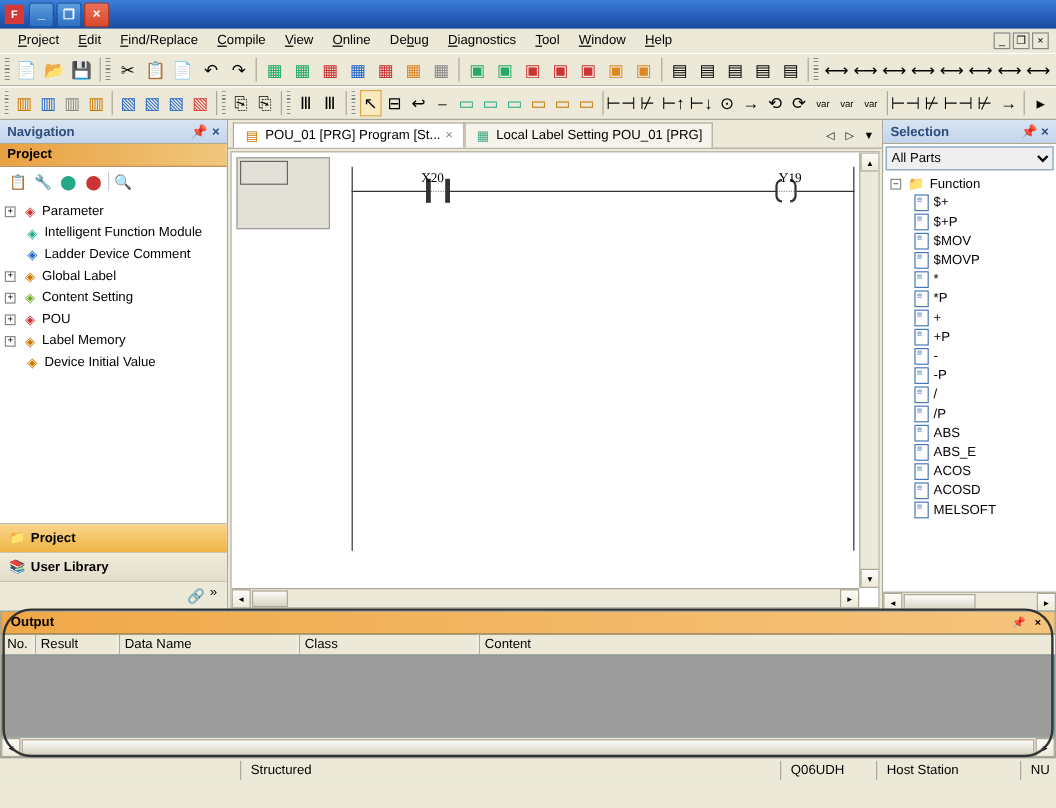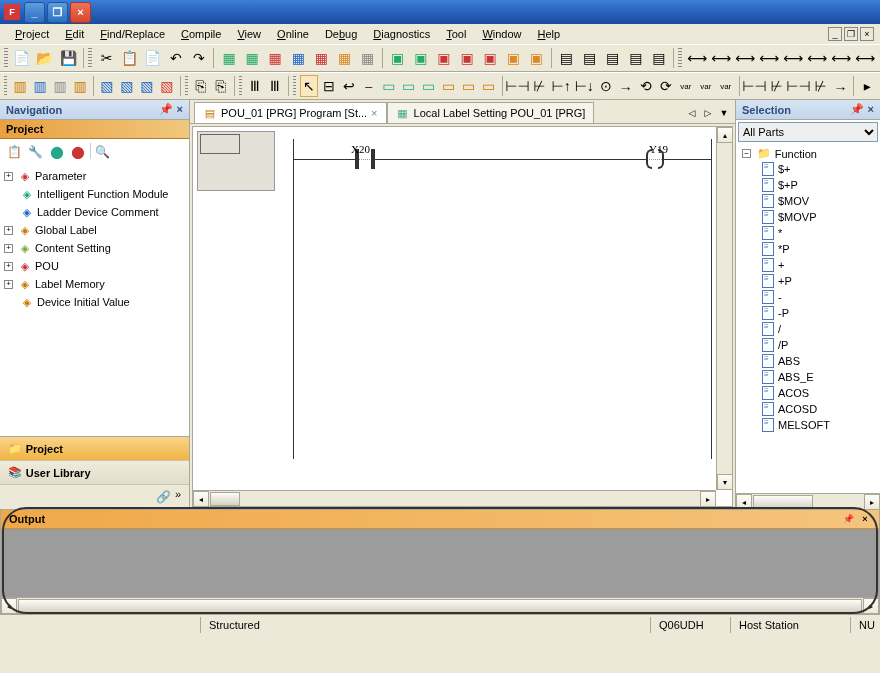--- a/index.html
+++ b/index.html
@@ -436,20 +436,27 @@
 
 <div class="output-panel-wrap">
   <div class="output-panel">
     <div class="output-header">
       <span>Output</span>
       <div class="output-header-btns">
         <span class="output-header-btn">📌</span>
         <span class="output-header-btn">×</span>
       </div>
     </div>
+    <div class="output-table-head">
+      <div class="output-th" style="width:28px;">No.</div>
+      <div class="output-th" style="width:70px;">Result</div>
+      <div class="output-th" style="width:150px;">Data Name</div>
+      <div class="output-th" style="width:150px;">Class</div>
+      <div class="output-th" style="flex:1;">Content</div>
+    </div>
     <div class="output-body"></div>
     <div class="output-bottom-sb">
       <div class="sb-btn">◂</div>
       <div class="sb-thumb" style="flex:1;"></div>
       <div class="sb-btn">▸</div>
     </div>
   </div>
   <div class="ellipse-border"></div>
 </div>
 

